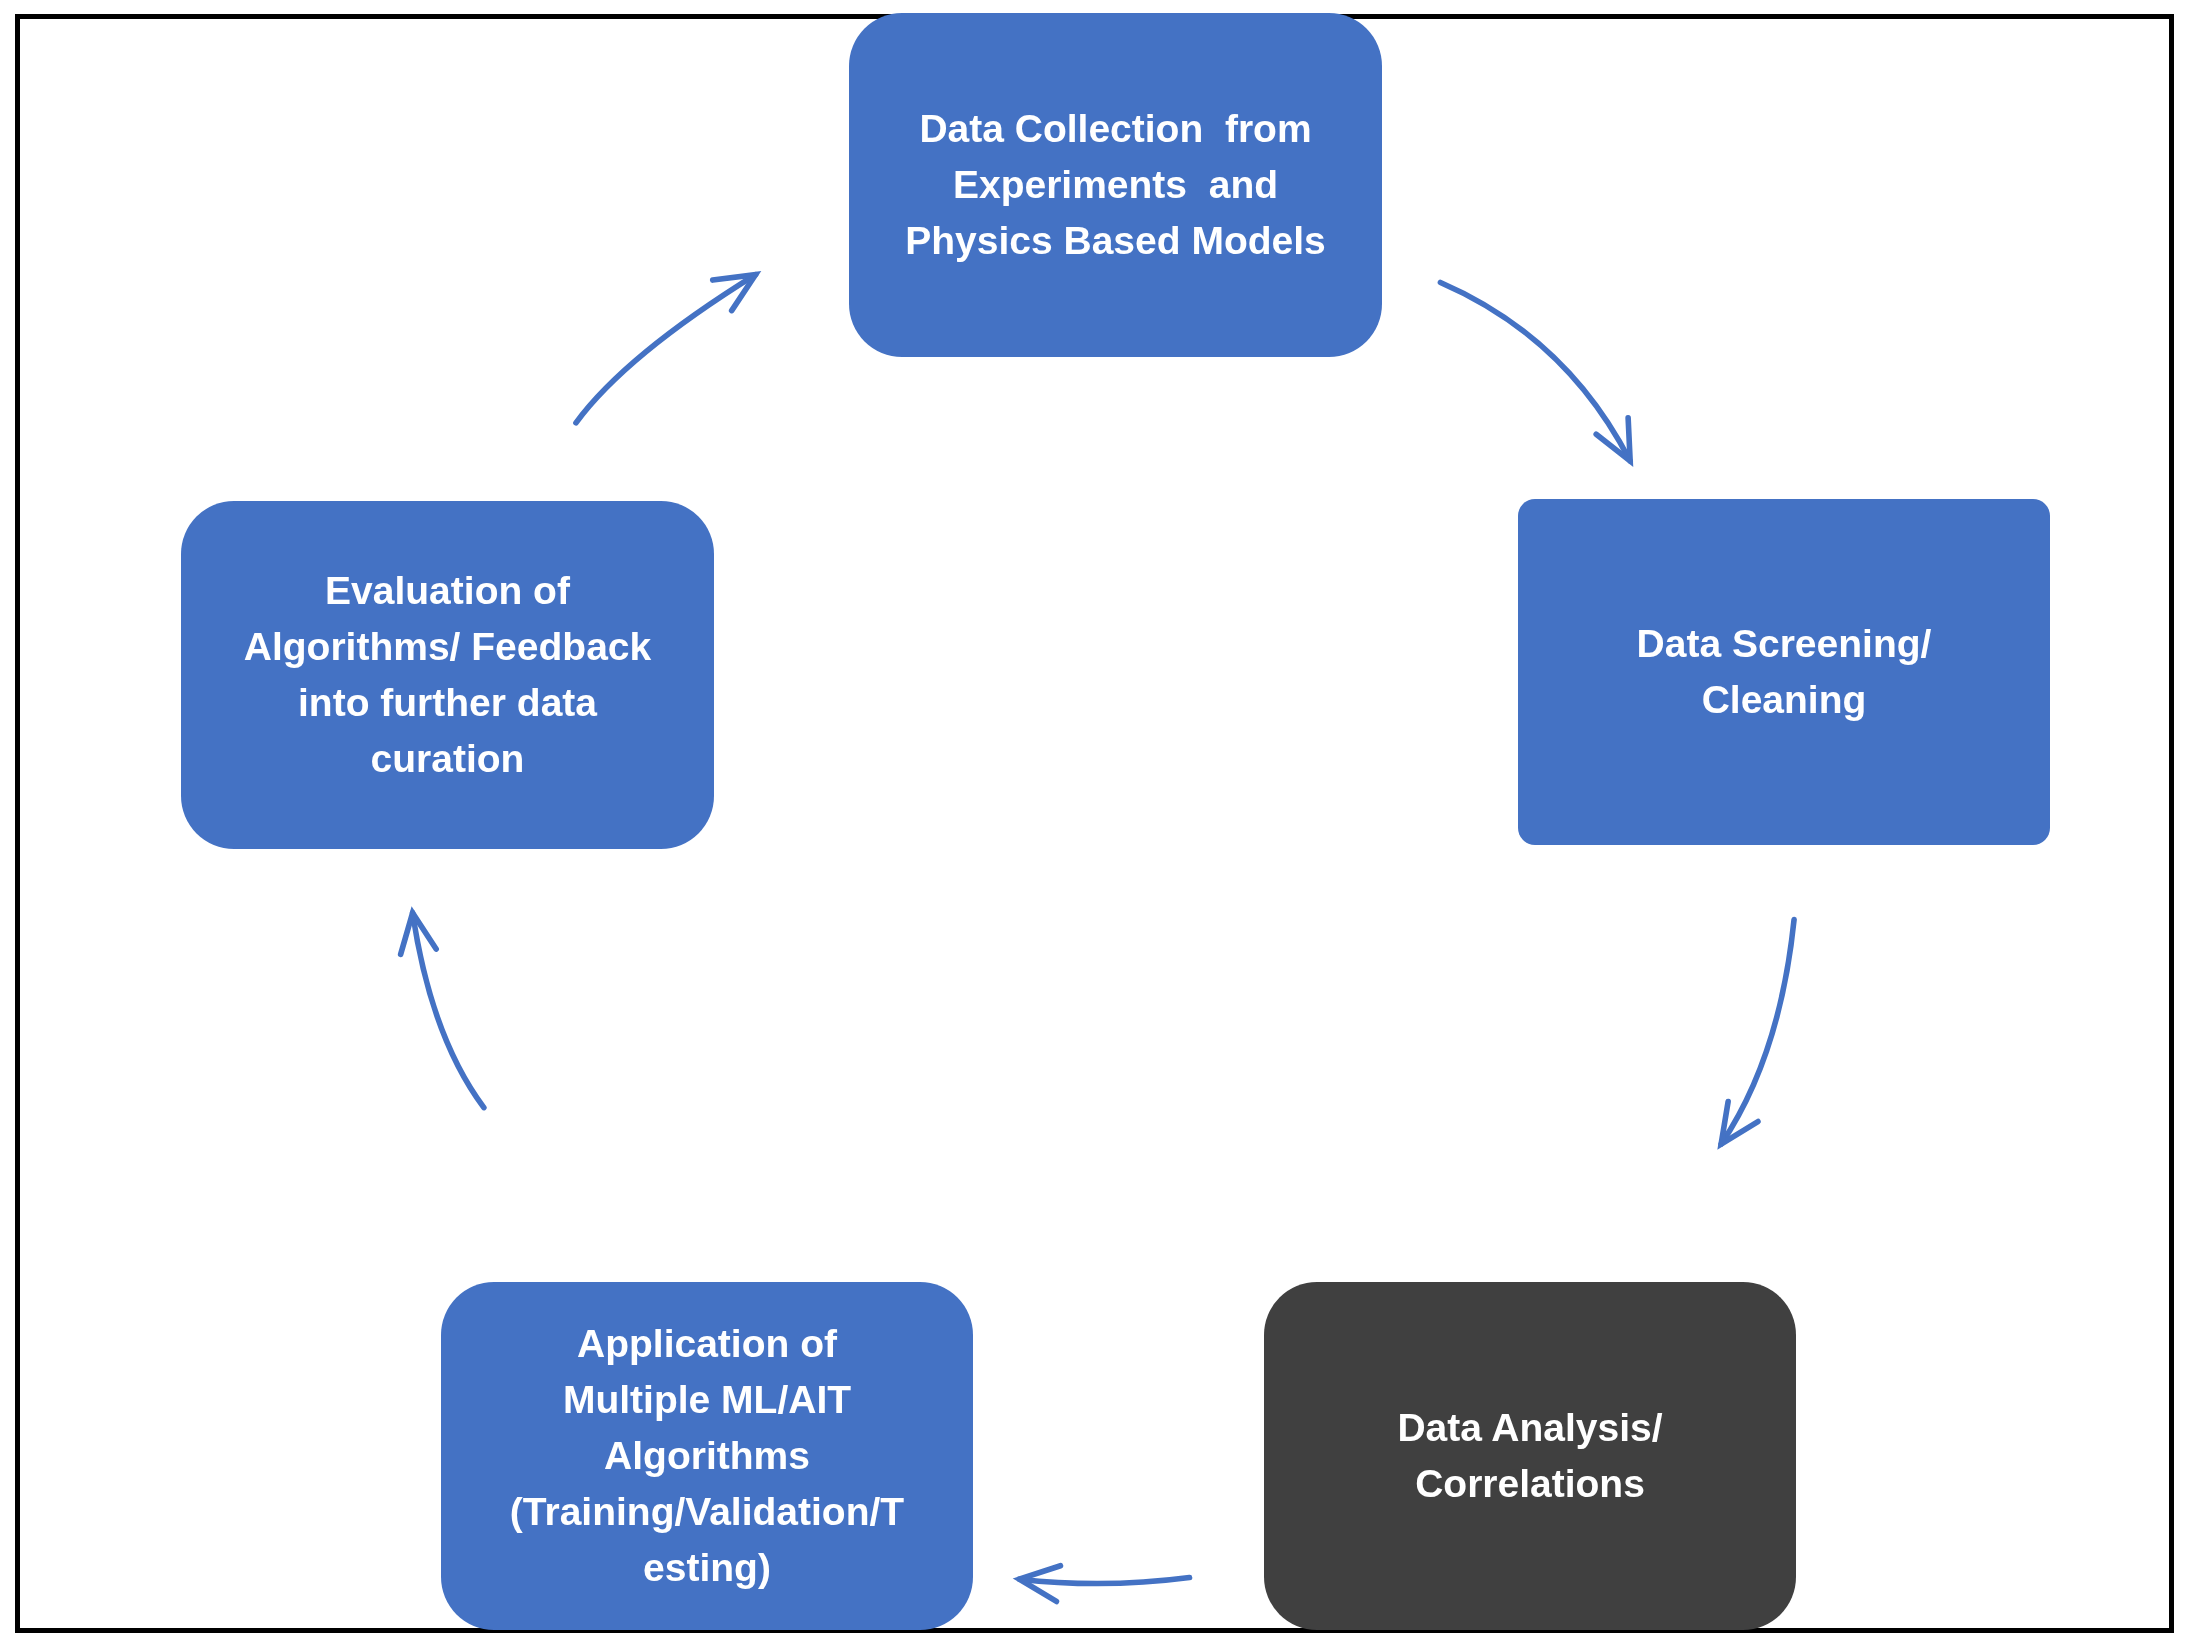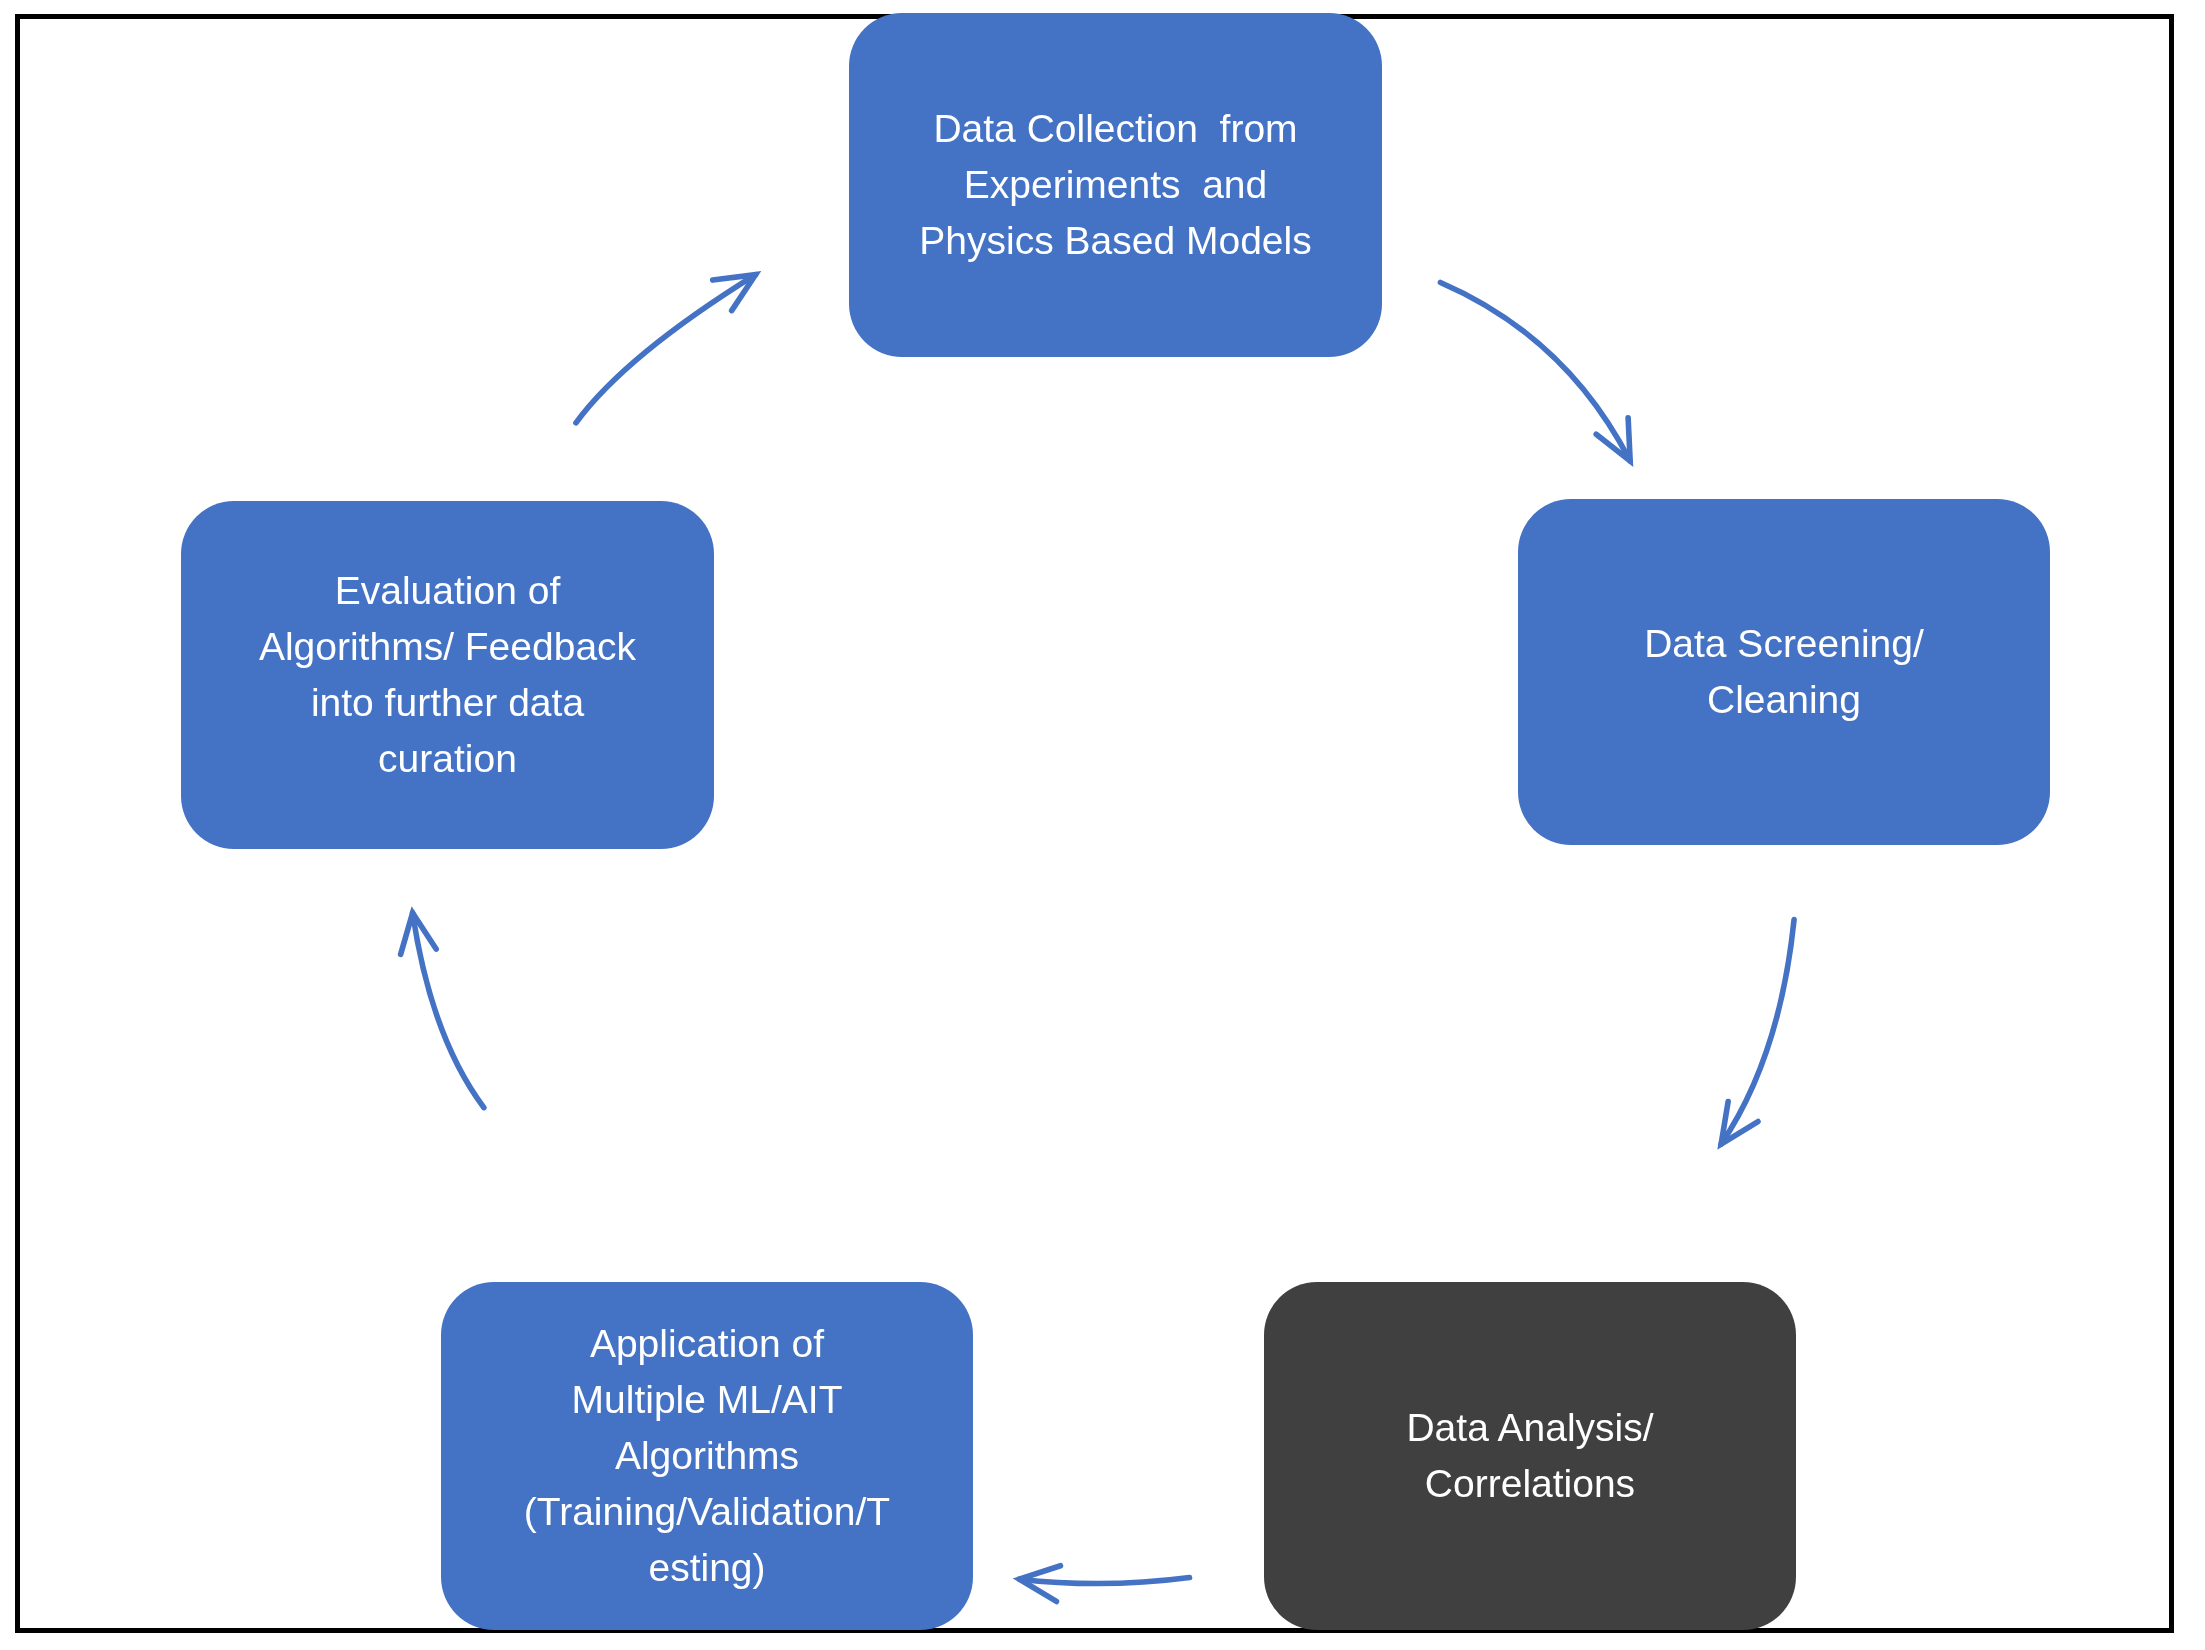--- a/index.html
+++ b/index.html
@@ -19,20 +19,21 @@
     box-sizing: border-box;
   }
   .node {
     position: absolute;
     background: #4472C4;
     border-radius: 53px;
     display: flex;
     align-items: center;
     justify-content: center;
     box-sizing: border-box;
+    font-weight: bold;
   }
   .node-label {
     color: #ffffff;
     font-size: 39px;
     line-height: 56px;
     text-align: center;
     white-space: pre-wrap;
   }
   #node-data-collection { left: 849px; top: 13px;   width: 533px; height: 344px; }
   #node-data-screening  { left: 1518px; top: 499px;  width: 532px; height: 346px; }
@@ -65,21 +66,21 @@
       <path d="M 862 1973 Q 768 1847 735 1626" fill="none" stroke="#4472C4" stroke-width="10" stroke-linecap="round" marker-end="url(#arrowhead-open)"></path>
       <path d="M 1026 753 Q 1114 633 1346 489" fill="none" stroke="#4472C4" stroke-width="10" stroke-linecap="round" marker-end="url(#arrowhead-open)"></path>
     </svg>
 
   <div class="node" id="node-data-collection" style="background: rgb(68, 114, 196);">
     <div class="node-label" style="color: rgb(255, 255, 255);">Data Collection  from
 Experiments  and
 Physics Based Models</div>
   </div>
 
-  <div class="node" id="node-data-screening" style="background: rgb(68, 114, 196);">
+  <div class="node" id="node-data-screening" style="background: rgb(68, 114, 196); border-radius: 17px;">
     <div class="node-label" style="color: rgb(255, 255, 255);">Data Screening/
 Cleaning</div>
   </div>
 
   <div class="node" id="node-data-analysis" style="background: #404040; align-items: center;">
     <div class="node-label" style="color: rgb(255, 255, 255);">Data Analysis/
 Correlations</div>
   </div>
 
   <div class="node" id="node-evaluation" style="background: rgb(68, 114, 196);">

